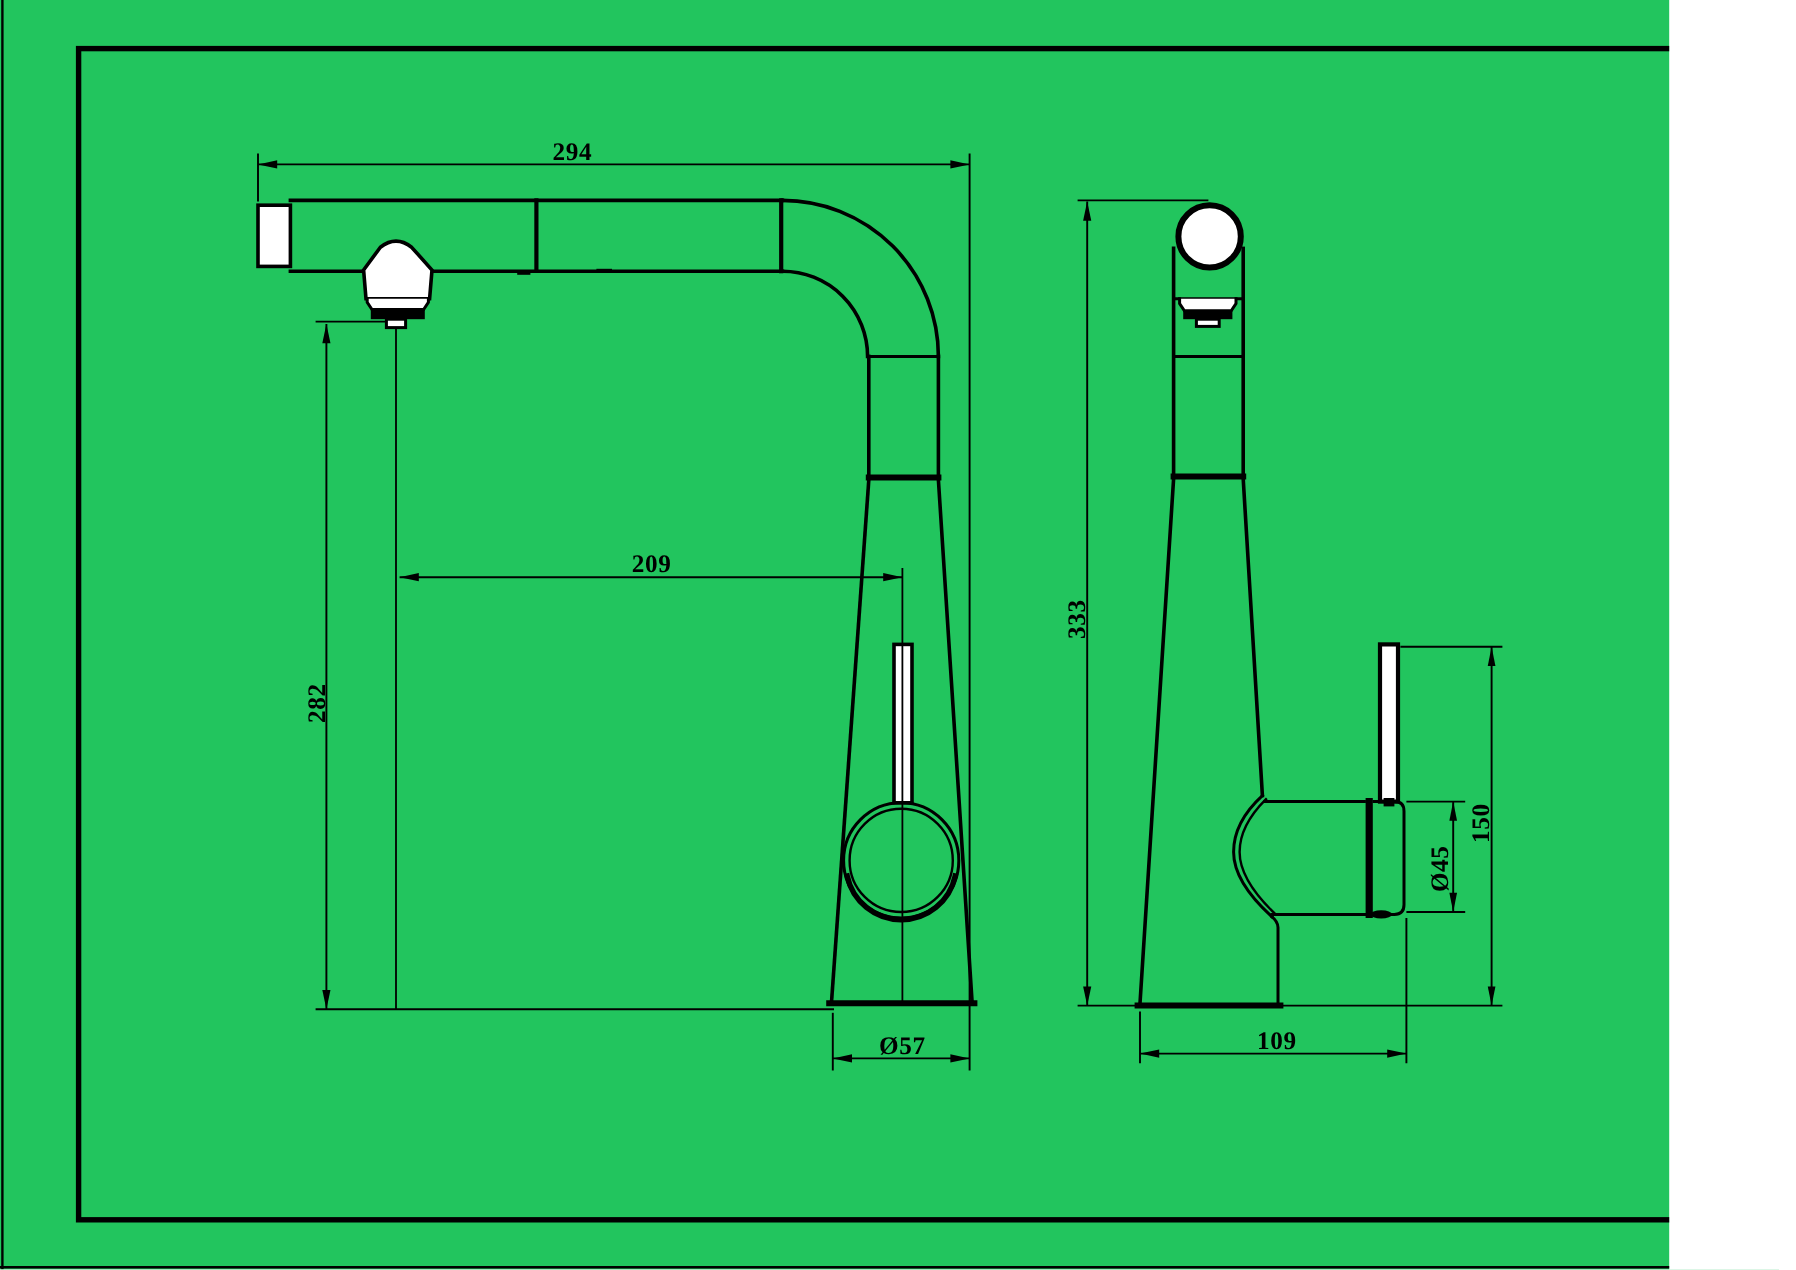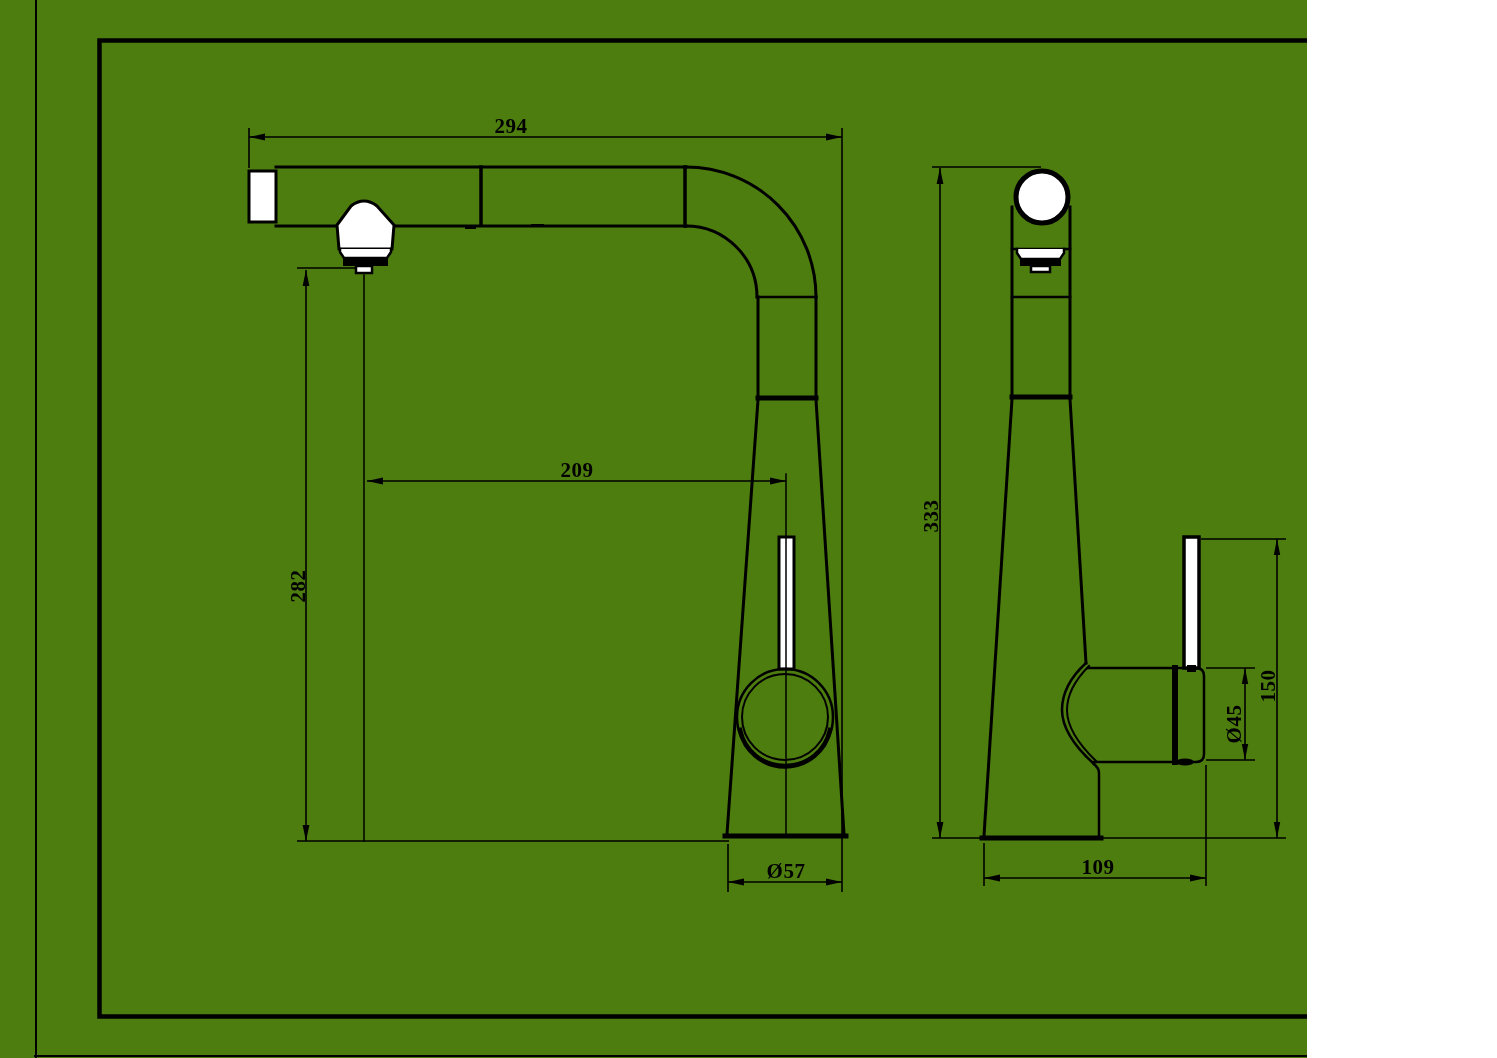--- a/index.html
+++ b/index.html
@@ -1,16 +1,16 @@
 <!DOCTYPE html>
 <html><head>
 <meta charset="utf-8">
 <style>
   html,body{margin:0;padding:0;background:#ffffff;}
-  .page{position:relative;width:1273px;height:1058px;background:#4d7c0f;overflow:hidden;padding-left:34px;}
+  .page{position:relative;width:1391px;height:1058px;background:#22c55e;overflow:hidden;}
   svg{display:block;}
   text.dim{
     font-family:"Liberation Serif","DejaVu Serif",serif;
     font-weight:700;
     font-size:21px;
     fill:#000000;
     letter-spacing:0.5px;
   }
 </style>
 </head>

